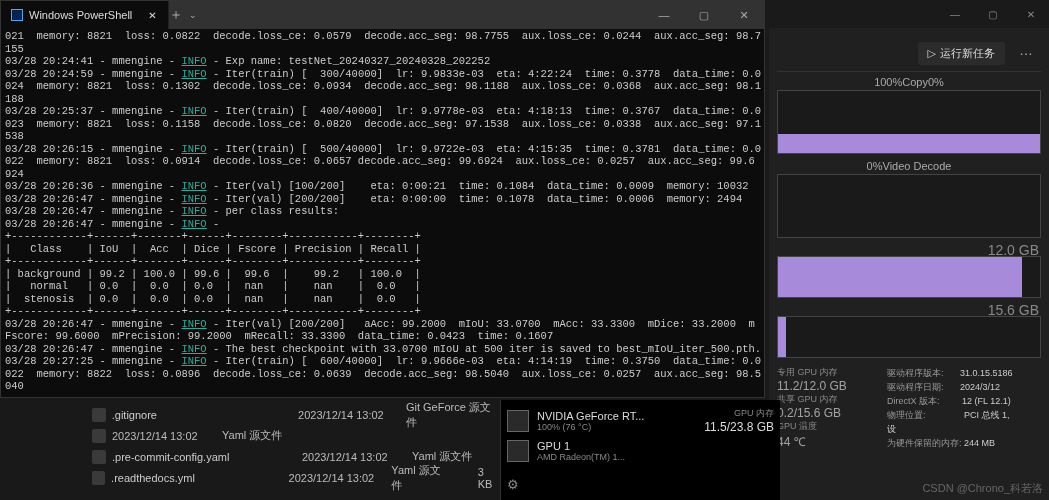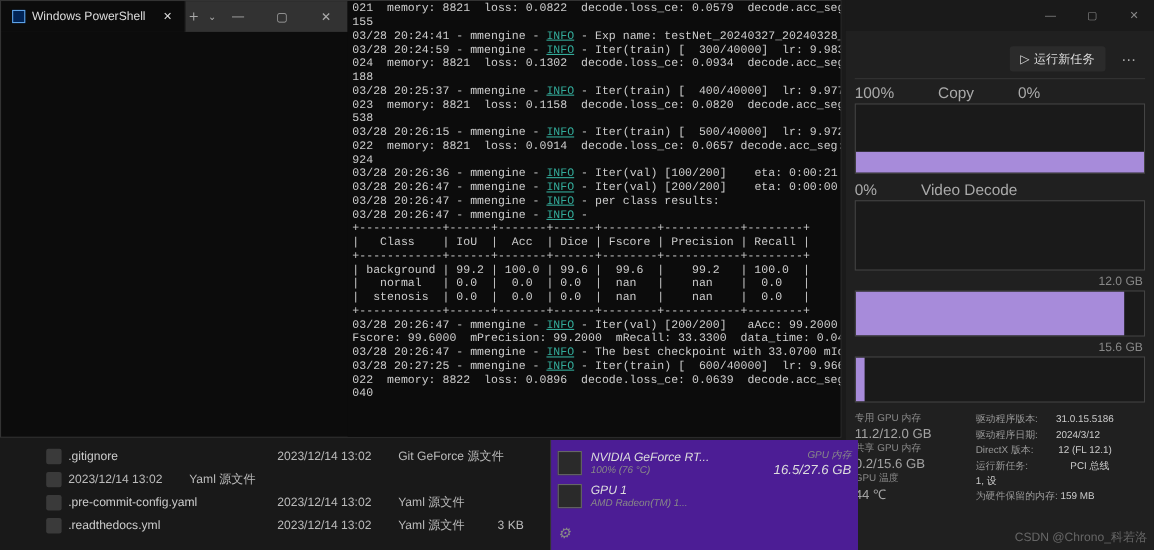--- a/index.html
+++ b/index.html
@@ -1,52 +1,52 @@
 <!DOCTYPE html>
 <html><head>
 <meta charset="utf-8">
 <style>
   *{margin:0;padding:0;box-sizing:border-box;}
   body{background:#1a1a1a;font-family:'Segoe UI',sans-serif;color:#e0e0e0;width:1049px;height:500px;overflow:hidden;position:relative;font-size:11px;}
-  .terminal{position:absolute;top:0;left:0;width:765px;height:398px;background:#0c0c0c;border:1px solid #333;display:flex;flex-direction:row;z-index:10;}
+  .terminal{position:absolute;top:0;left:0;width:765px;height:398px;background:#0c0c0c;border:1px solid #333;display:flex;flex-direction:column;z-index:10;}
   .term-bar{height:28px;background:#323232;display:flex;align-items:center;}
   .tab{height:28px;background:#0c0c0c;display:flex;align-items:center;padding:0 10px;gap:6px;font-size:11px;color:#ddd;}
   .tab .pwsh-ico{width:12px;height:12px;background:#012456;border:1px solid #5da3e8;}
   .tab-close{margin-left:8px;width:12px;height:12px;display:flex;align-items:center;justify-content:center;cursor:pointer;font-size:10px;}
   .add-tab{width:28px;height:28px;display:flex;align-items:center;justify-content:center;color:#aaa;font-size:14px;border-left:1px solid #222;}
   .add-tab .chev{font-size:9px;margin-left:6px;}
   .win-btns{margin-left:auto;display:flex;}
   .win-btn{width:40px;height:28px;display:flex;align-items:center;justify-content:center;color:#aaa;font-size:11px;}
   .term-body{flex:1;background:#0c0c0c;font-family:'Consolas','Courier New',monospace;font-size:10.5px;line-height:12.5px;color:#ccc;padding:1px 4px;white-space:pre;overflow:hidden;}
   .info{color:#3a9;text-decoration:underline;}
   .tm-panel{position:absolute;top:28px;right:0;width:280px;height:472px;background:#202020;padding:8px;}
   .tm-top{position:absolute;top:0;right:0;width:280px;height:28px;background:#1a1a1a;display:flex;justify-content:flex-end;align-items:center;gap:2px;}
   .tm-wbtn{width:36px;height:28px;display:flex;align-items:center;justify-content:center;color:#888;font-size:10px;}
   .tm-header{display:flex;justify-content:flex-end;gap:10px;padding:6px 4px;border-bottom:1px solid #333;}
   .tm-newtask{background:#2b2b2b;color:#ddd;padding:4px 10px;border-radius:3px;font-size:11px;display:flex;align-items:center;gap:4px;}
   .ellipsis{color:#aaa;font-size:14px;padding:0 4px;}
   .gpu-charts{display:flex;flex-wrap:wrap;gap:6px;margin-top:4px;}
   .gchart{flex:1;min-width:130px;}
-  .gchart-head{display:flex;justify-content:flex-start;font-size:14px;color:#aaa;margin-bottom:2px;gap:40px;}
+  .gchart-head{display:flex;justify-content:center;font-size:11px;color:#aaa;margin-bottom:2px;}
   .gchart-box{height:64px;background:#1a1a1a;border:1px solid #444;position:relative;overflow:hidden;}
   .fill-purple{position:absolute;bottom:0;left:0;right:0;background:#a78bda;}
   .mem-section{margin-top:8px;}
   .mem-box{height:42px;background:#1a1a1a;border:1px solid #444;position:relative;overflow:hidden;}
   .mem-fill{position:absolute;bottom:0;left:0;height:100%;background:#a78bda;}
-  .mem-label{position:absolute;top:-14px;right:2px;font-size:11px;color:#888;}
+  .mem-label{position:absolute;top:-14px;right:2px;font-size:14px;color:#888;}
   .gpu-stats{margin-top:8px;display:grid;grid-template-columns:110px 130px;gap-row:4px;font-size:10px;color:#999;}
   .stat-val{color:#a3a3a3;font-size:12px;}
   .stat-label{font-size:9px;color:#888;}
   .explorer{position:absolute;top:398px;left:0;width:500px;height:102px;background:#191919;padding-top:6px;}
-  .file-row{display:flex;align-items:center;height:21px;padding-left:42px;font-size:11px;color:#ccc;}
+  .file-row{display:flex;align-items:center;height:21px;padding-left:92px;font-size:11px;color:#ccc;}
   .fico{width:14px;height:14px;background:#3a3a3a;border-radius:2px;margin-right:6px;}
   .fname{width:190px;}
   .fdate{width:110px;color:#bbb;}
   .ftype{color:#bbb;}
-  .gpu-cards{position:absolute;top:400px;left:500px;width:280px;height:100px;background:#4c1d95;padding:4px 6px;border-left:1px solid #333;font-style:italic;}
+  .gpu-cards{position:absolute;top:400px;left:500px;width:280px;height:100px;background:#000000;padding:4px 6px;border-left:1px solid #333;}
   .gcard{display:flex;align-items:center;gap:8px;padding:3px 0;}
   .gcard-sq{width:22px;height:22px;border:1px solid #666;background:#2a2a2a;}
   .gcard-txt{flex:1;}
   .gname{font-size:11px;color:#ddd;}
   .gsub{font-size:9px;color:#888;}
   .gpct{font-size:12px;color:#ddd;}
   .settings-ico{position:absolute;bottom:8px;left:6px;color:#888;font-size:13px;}
   .watermark{position:absolute;bottom:4px;right:6px;font-size:11px;color:#666;}
 </style>
 </head>
@@ -148,22 +148,22 @@
       <div class="stat-val">11.2/12.0 GB</div>
       <div class="stat-label">共享 GPU 内存</div>
       <div class="stat-val">0.2/15.6 GB</div>
       <div class="stat-label">GPU 温度</div>
       <div class="stat-val">44 ℃</div>
     </div>
     <div style="font-size:9px;line-height:14px;">
       <div><span>驱动程序版本:</span> <span style="color:#ccc;margin-left:14px;">31.0.15.5186</span></div>
       <div><span>驱动程序日期:</span> <span style="color:#ccc;margin-left:14px;">2024/3/12</span></div>
       <div><span>DirectX 版本:</span> <span style="color:#ccc;margin-left:20px;">12 (FL 12.1)</span></div>
-      <div><span>运行新任务:</span> <span style="color:#ccc;margin-left:36px;">PCI 总线 1, 设</span></div>
-      <div><span>为硬件保留的内存:</span> <span style="color:#ccc;">159 MB</span></div>
+      <div><span>物理位置:</span> <span style="color:#ccc;margin-left:36px;">PCI 总线 1, 设</span></div>
+      <div><span>为硬件保留的内存:</span> <span style="color:#ccc;">244 MB</span></div>
     </div>
   </div>
 </div>
 
 <div class="explorer" id="file-list">
     <div class="file-row">
       <div class="fico"></div>
       <div class="fname">.gitignore</div>
       <div class="fdate">2023/12/14 13:02</div>
       <div class="ftype">Git GeForce 源文件</div>
@@ -190,21 +190,21 @@
 
 <div class="gpu-cards">
   <div class="gcard">
     <div class="gcard-sq"></div>
     <div class="gcard-txt">
         <div class="gname">NVIDIA GeForce RT...</div>
         <div class="gsub">100% (76 °C)</div>
       </div>
     <div style="text-align:right;">
         <div class="gsub">GPU 内存</div>
-        <div class="gpct">16.5/27.6 GB</div>
+        <div class="gpct">11.5/23.8 GB</div>
       </div>
   </div>
   <div class="gcard">
     <div class="gcard-sq"></div>
     <div class="gcard-txt">
         <div class="gname">GPU 1</div>
         <div class="gsub">AMD Radeon(TM) 1...</div>
       </div>
   </div>
   <span class="settings-ico">⚙</span>

